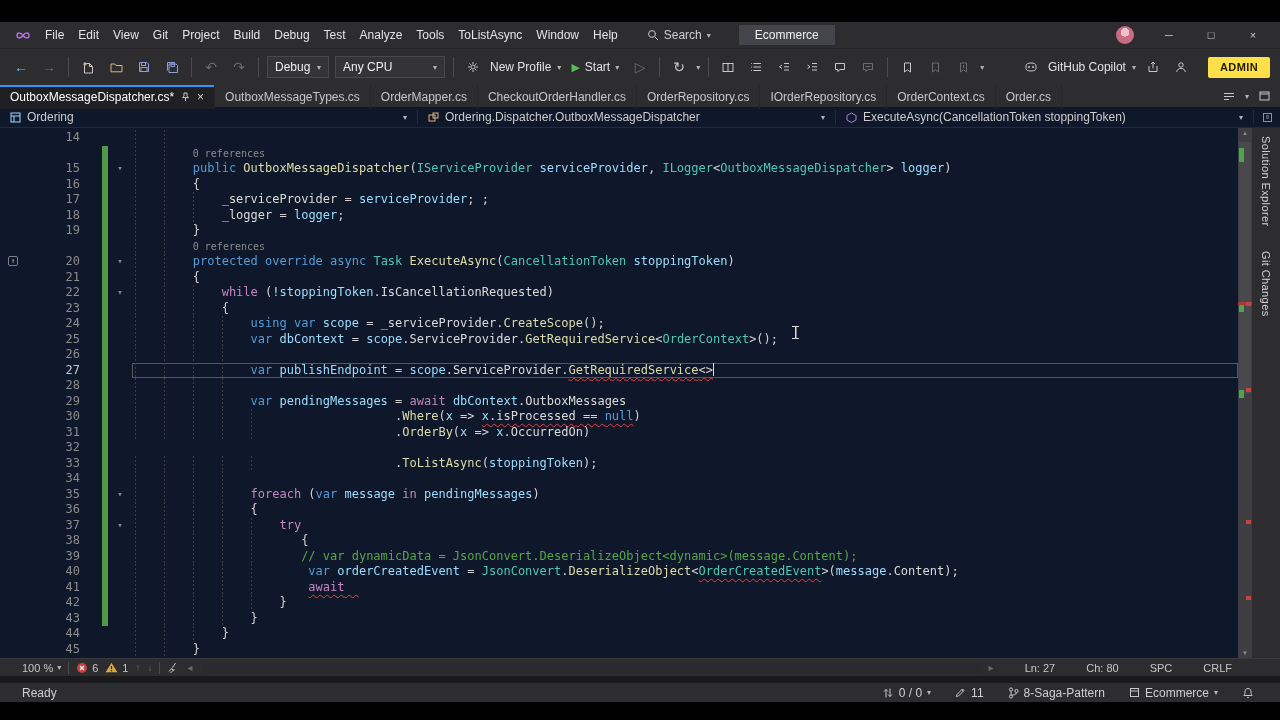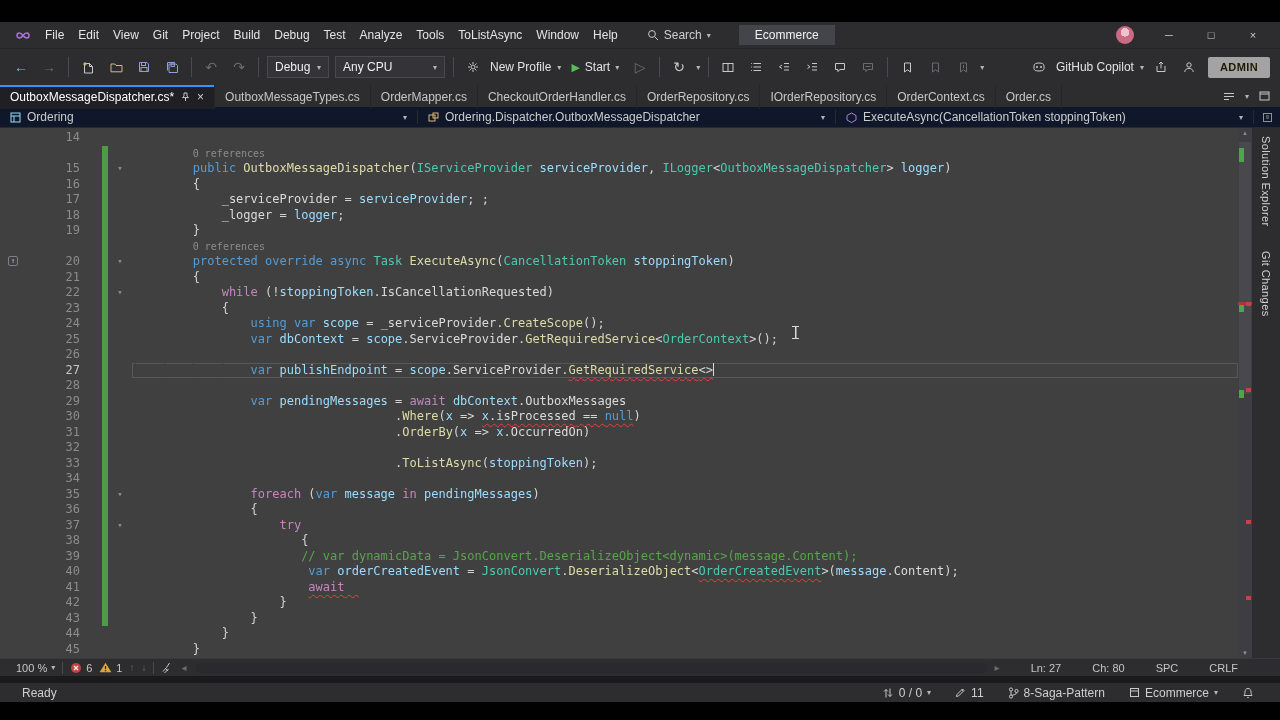--- a/index.html
+++ b/index.html
@@ -27,39 +27,39 @@
   .glyph{font-size:14px;color:#C8C8C8}
   .dim{color:#6C6C70}
   .blue{color:#7FB2E8}
   .sep{width:1px;height:20px;background:#4A4A50;margin:0 2px;flex:none}
   .combo{height:22px;background:#333338;border:1px solid #48484E;display:flex;align-items:center;padding:0 7px;font-size:12px;color:#EEE;gap:6px;flex:none}
   .combo .chev{margin-left:auto}
   .chev{font-size:8px;color:#B5B5B5}
   .tbtext{font-size:12px;color:#E2E2E2;white-space:nowrap}
   .startbtn{display:flex;align-items:center;gap:5px;padding:0 4px}
   .play{color:#57BE57;font-size:11px}
-  .admin{height:21px;display:flex;align-items:center;background:#a3a3a3;color:#211B04;font-size:11px;font-weight:bold;letter-spacing:.4px;padding:0 12px;margin-left:2px;border-radius:2px}
+  .admin{height:21px;display:flex;align-items:center;background:#fde047;color:#211B04;font-size:11px;font-weight:bold;letter-spacing:.4px;padding:0 12px;margin-left:10px;border-radius:2px}
 
   
   .tabbar{height:22px;background:#2D2D30;display:flex;align-items:stretch;font-size:12px;color:#C6C6C6}
   .tab{display:flex;align-items:center;padding:12px 10px;border-right:1px solid #26262A;gap:7px;white-space:nowrap}
   .tabs-others{display:flex}
   .tab.active{background:#1F1F24;color:#FFF;box-shadow:inset 0 2px 0 #3794FF}
   .tab .x{font-size:12px;color:#CCC}
   .tabicons{margin-left:auto;display:flex;align-items:center;gap:10px;padding-right:10px}
 
   
   .navbar{height:21px;background:#0f172a;display:flex;align-items:center;font-size:12px;color:#CCC;border-bottom:1px solid #2A2A2E}
   .navsec{flex:1;display:flex;align-items:center;gap:6px;padding:0 10px;border-right:1px solid #2A2A2E;min-width:0}
   .navsec .lbl{white-space:nowrap;overflow:hidden;text-overflow:ellipsis}
   .navsec .chev{margin-left:auto}
   .navend{width:26px;display:flex;align-items:center;justify-content:center}
 
   
-  .editor{height:530px;background:#404040;display:flex;position:relative}
+  .editor{height:530px;background:#0f172a;display:flex;position:relative}
   .codearea{width:1238px;overflow:hidden;font-family:"DejaVu Sans Mono",monospace;font-size:12px;color:#D4D4D4;padding-top:2px}
   .crow{display:flex;height:15.5px;line-height:15.5px}
   .gut{width:80px;flex:none;text-align:right;color:#8C8C8C;position:relative}
   .cur .gut{color:#C6C6C6}
   .ovr{position:absolute;left:8px;top:2px;width:10px;height:10px;border:1px solid #7E7E86;border-radius:2px;font-size:7px;line-height:9px;text-align:center;color:#B9C7D0}
   .chg{width:6px;flex:none;margin-left:22px}
   .chg.on{background:#4E9A47}
   .fold{width:24px;flex:none;text-align:center;font-size:9px;color:#8A8A8A}
   .cl{flex:1;min-width:0;white-space:pre;padding-left:3px}
   .cur .cl{box-shadow:inset 0 0 0 1px #585858}
@@ -79,21 +79,21 @@
   .vthumb{position:absolute;left:1px;right:1px;top:14px;height:252px;background:#55555C;opacity:.45}
   .mk{position:absolute}
   .mk.g{left:1px;width:5px;background:#4AA84A}
   .mk.r{right:1px;width:5px;background:#C24444}
   .mk.fw{left:0;right:0;background:#A03C3C}
 
   .sidetabs{width:28px;flex:none;background:#2D2D30;display:flex;flex-direction:column;align-items:center;padding-top:8px;gap:24px}
   .vtab{writing-mode:vertical-rl;font-size:11px;color:#D2D2D2;letter-spacing:.4px;white-space:nowrap}
 
   
-  .edbar{height:18px;background:#2D2D30;display:flex;align-items:center;font-size:11px;color:#C6C6C6;padding:0 16px;gap:7px;border-top:1px solid #3A3A3E}
+  .edbar{height:18px;background:#2D2D30;display:flex;align-items:center;font-size:11px;color:#C6C6C6;padding:0 22px;gap:7px;border-top:1px solid #3A3A3E}
   .zoom{display:flex;align-items:center;gap:4px}
   .sep2{width:1px;height:12px;background:#4A4A50}
   .health{display:flex;align-items:center;gap:4px}
   .small{font-size:10px}
   .htrack{flex:1;height:10px;background:#2A2A2E;border-radius:2px;margin:0 2px}
   .edbar .info{margin-left:24px;white-space:nowrap}
   .edbar .info.last{margin-right:26px}
 
   .gapstrip{height:7px;background:#1A1A1C}
 

